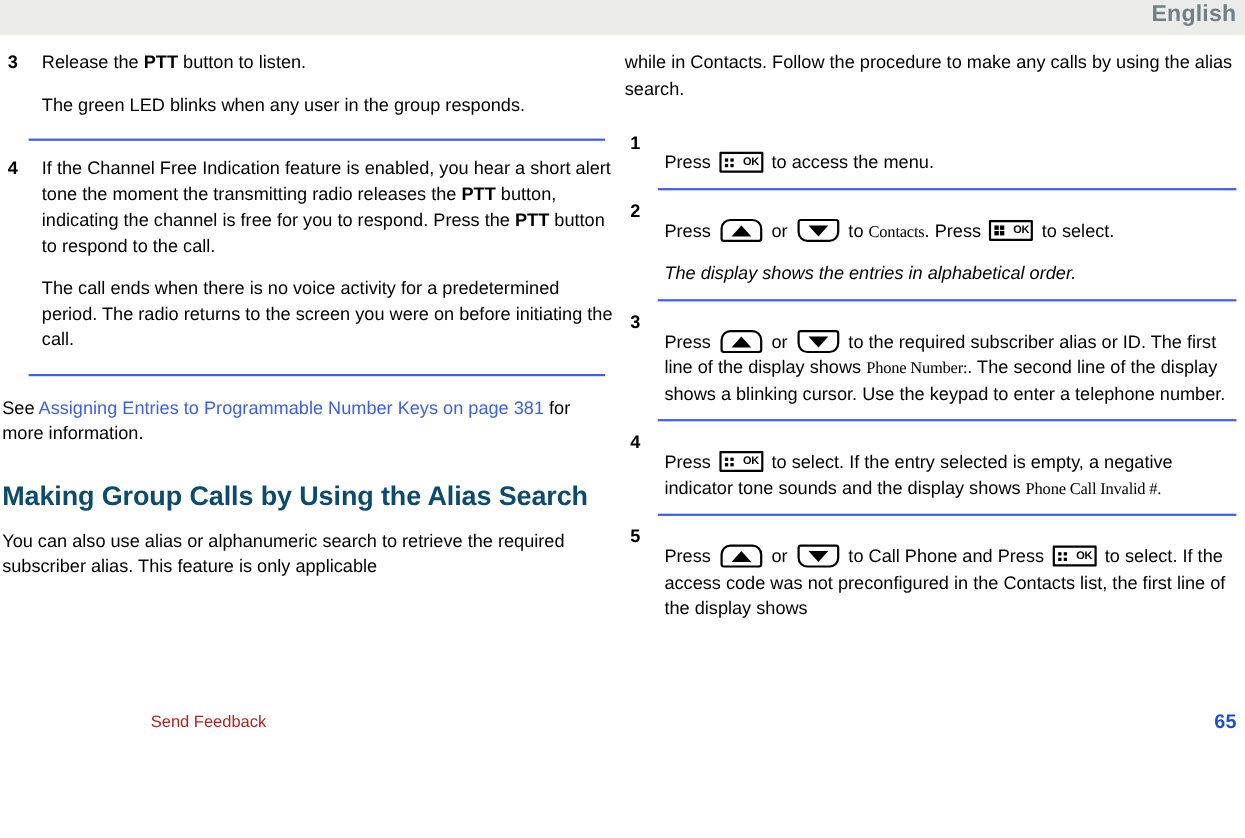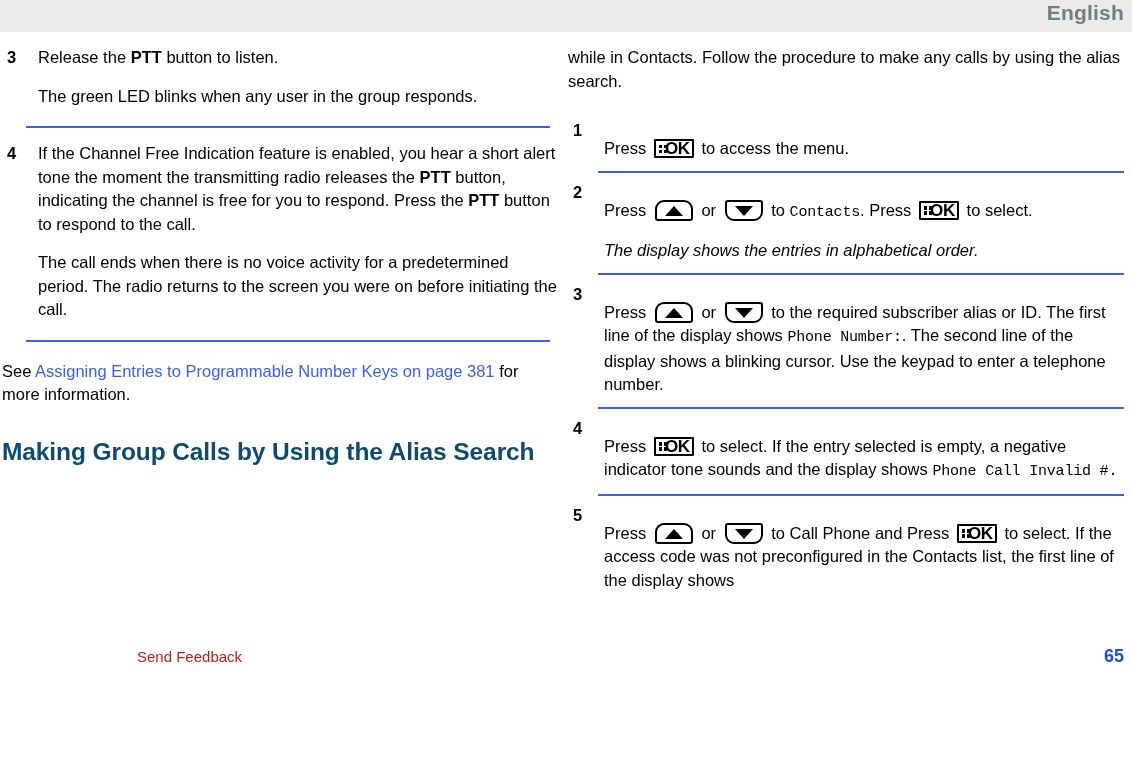--- a/index.html
+++ b/index.html
@@ -64,21 +64,21 @@
   }
   .spacer-10 { height: 10px; }
   .spacer-14 { height: 14px; }
   .spacer-18 { height: 18px; }
   .spacer-26 { height: 26px; }
   .spacer-30 { height: 30px; }
 
   b, .bold { font-weight: bold; }
 
   .mono {
-    font-family: Liberation Mono, monospace;
+    font-family: Liberation Serif, serif;
     font-size: 15px;
     letter-spacing: -0.2px;
   }
 
   a.xref, .xref {
     color: #3b5ef0;
     text-decoration: none;
   }
 
   
@@ -170,21 +170,21 @@
     background: #000;
   }
   .key-ok .grid i:nth-child(1) { left: 0;   top: 0; }
   .key-ok .grid i:nth-child(2) { left: 5px; top: 0; }
   .key-ok .grid i:nth-child(3) { left: 0;   top: 5px; }
   .key-ok .grid i:nth-child(4) { left: 5px; top: 5px; }
   .key-ok .okt {
     position: absolute;
     right: 2px; top: 1px;
     font-family: "Liberation Sans", sans-serif;
-    font-size: 17px;
+    font-size: 10px;
     font-weight: bold;
     line-height: 14px;
     letter-spacing: -0.3px;
   }
 
   
   .key-updown {
     width: 38px;
     height: 21px;
     border: 2px solid #000;
@@ -292,20 +292,21 @@
       <div class="spacer-18"></div>
 
       <p class="para"><span>See </span><a href="#" class="xref">Assigning Entries to Programmable Number Keys on page 381</a><span> for more information.</span></p>
 
       <div class="spacer-30"></div>
 
       <h2 class="h2">Making Group Calls by Using the Alias Search</h2>
 
       <div class="spacer-14"></div>
 
+      <p class="para">You can also use alias or alphanumeric search to retrieve the required subscriber alias. This feature is only applicable</p>
     </div>
 
     <div class="col col-right">
 
       <p class="para">while in Contacts. Follow the procedure to make any calls by using the alias search.</p>
 
       <div class="spacer-30"></div>
       <div class="spacer-14"></div>
 
       <ol class="steps-stacked">

